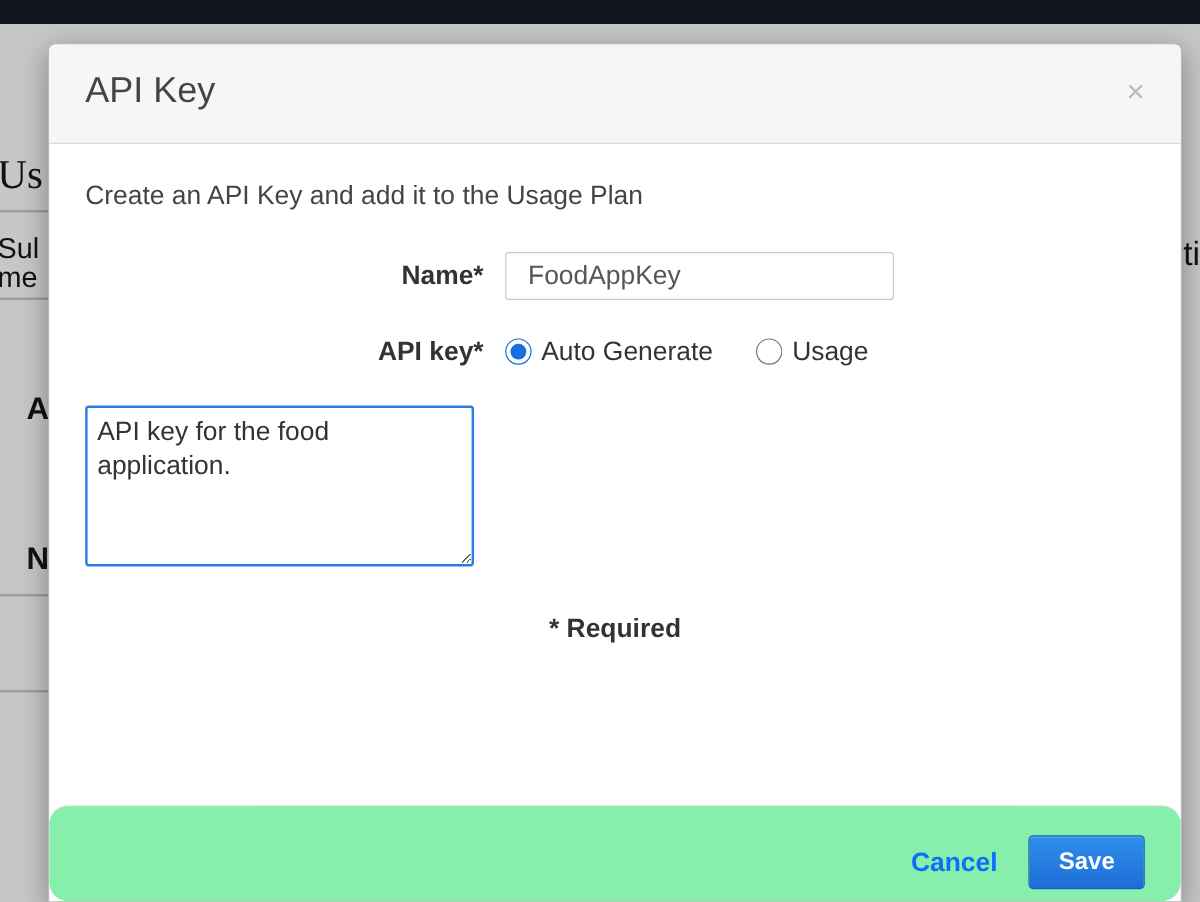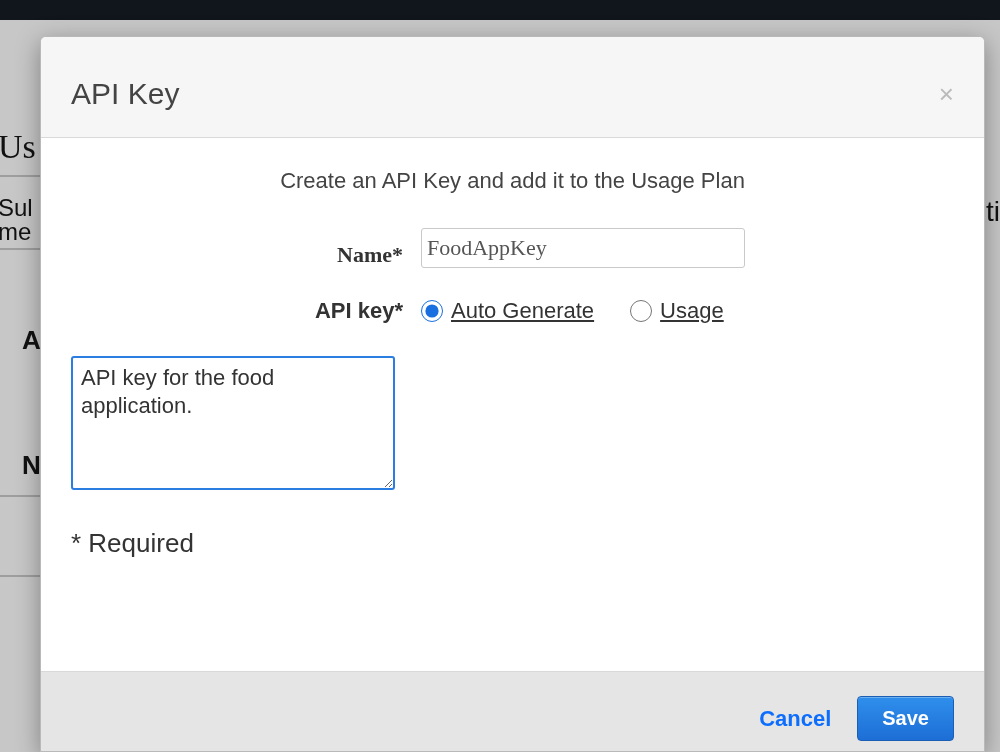--- a/index.html
+++ b/index.html
@@ -17,67 +17,68 @@
       position: absolute;
       left: 40px; right: 15px; top: 36px; bottom: 0;
       background: #fff;
       border: 1px solid #b9b9b9;
       border-radius: 6px 6px 0 0;
       box-shadow: 0 6px 24px rgba(0,0,0,0.35);
       display: flex; flex-direction: column;
       overflow: hidden;
     }
     .modal-header {
-      padding: 40px 30px 26px 30px;
+      padding: 22px 30px 26px 30px;
       border-bottom: 1px solid #d9d9d9;
       background: #f6f6f6;
       display:flex; align-items:center; justify-content:space-between;
     }
     .modal-title { font-size: 30px; font-weight: 400; color:#444; }
     .close-x { font-size: 26px; color:#bbb; cursor:pointer; line-height:1; }
 
     .modal-body { flex:1 1 auto; padding: 30px 30px 0 30px; }
-    .intro { font-size: 22px; color:#444; margin-bottom: 34px; font-weight:400;text-align:center; }
+    .intro { font-size: 22px; color:#444; margin-bottom: 34px; font-weight:400; }
 
     .form-row { display:flex; align-items:flex-start; margin-bottom: 24px; }
-    .form-row.name-row { align-items:flex-end; margin-bottom: 30px; font-family: Liberation Serif, serif; }
+    .form-row.name-row { align-items:center; margin-bottom: 30px; }
     .form-row.key-row  { align-items:center; margin-bottom: 32px; }
     .lbl {
       width: 350px; padding-right: 18px;
       text-align: right; font-size: 22px; font-weight:700; color:#333;
     }
     .ctl { flex: 0 0 auto; }
 
     .text-input {
       width: 324px; height: 40px;
       border: 1px solid #c9c9c9; border-radius: 3px;
-      padding: 6px 5px;
+      padding: 6px 18px;
       font-size: 22px; color:#555;
       font-family: inherit;
     }
 
-    .radio-group { display:flex; align-items:center; gap: 36px; font-size:22px; color:#333;text-decoration:underline; }
+    .radio-group { display:flex; align-items:center; gap: 36px; font-size:22px; color:#333; }
     .radio-group label { display:flex; align-items:center; gap:8px; cursor:pointer; }
     .radio-group input[type=radio] { width:22px; height:22px; accent-color:#1a6fe0; }
 
     .desc-area {
       width: 324px; height: 134px;
       border: 2px solid #2a7de1; border-radius: 3px;
       padding: 6px 8px;
       font-size: 22px; color:#333; line-height:1.25;
       font-family: inherit; resize: both; overflow:auto;
     }
 
-    .req-note { font-size:26px; font-weight:400; color:#333; margin-top:34px; }
+    .req-note { font-size:22px; font-weight:700; color:#333; margin-top:34px;text-align:center; }
 
     .modal-footer {
       border-top: 1px solid #d9d9d9;
       padding: 24px 30px 10px 30px;
       display:flex; justify-content:flex-end; align-items:center; gap: 26px;
-      background:#e5e5e5;
+      background:#86efac;
+      border-radius:16px;
     }
     .btn-cancel {
       background:none; border:none; cursor:pointer;
       color:#0d6efd; font-size:22px; font-weight:700;
     }
     .btn-save {
       background: linear-gradient(#2f8fec, #1d6ed6);
       border: 1px solid #1a5fb5; border-radius:4px;
       color:#fff; font-size:20px; font-weight:700;
       padding: 10px 24px; cursor:pointer;

